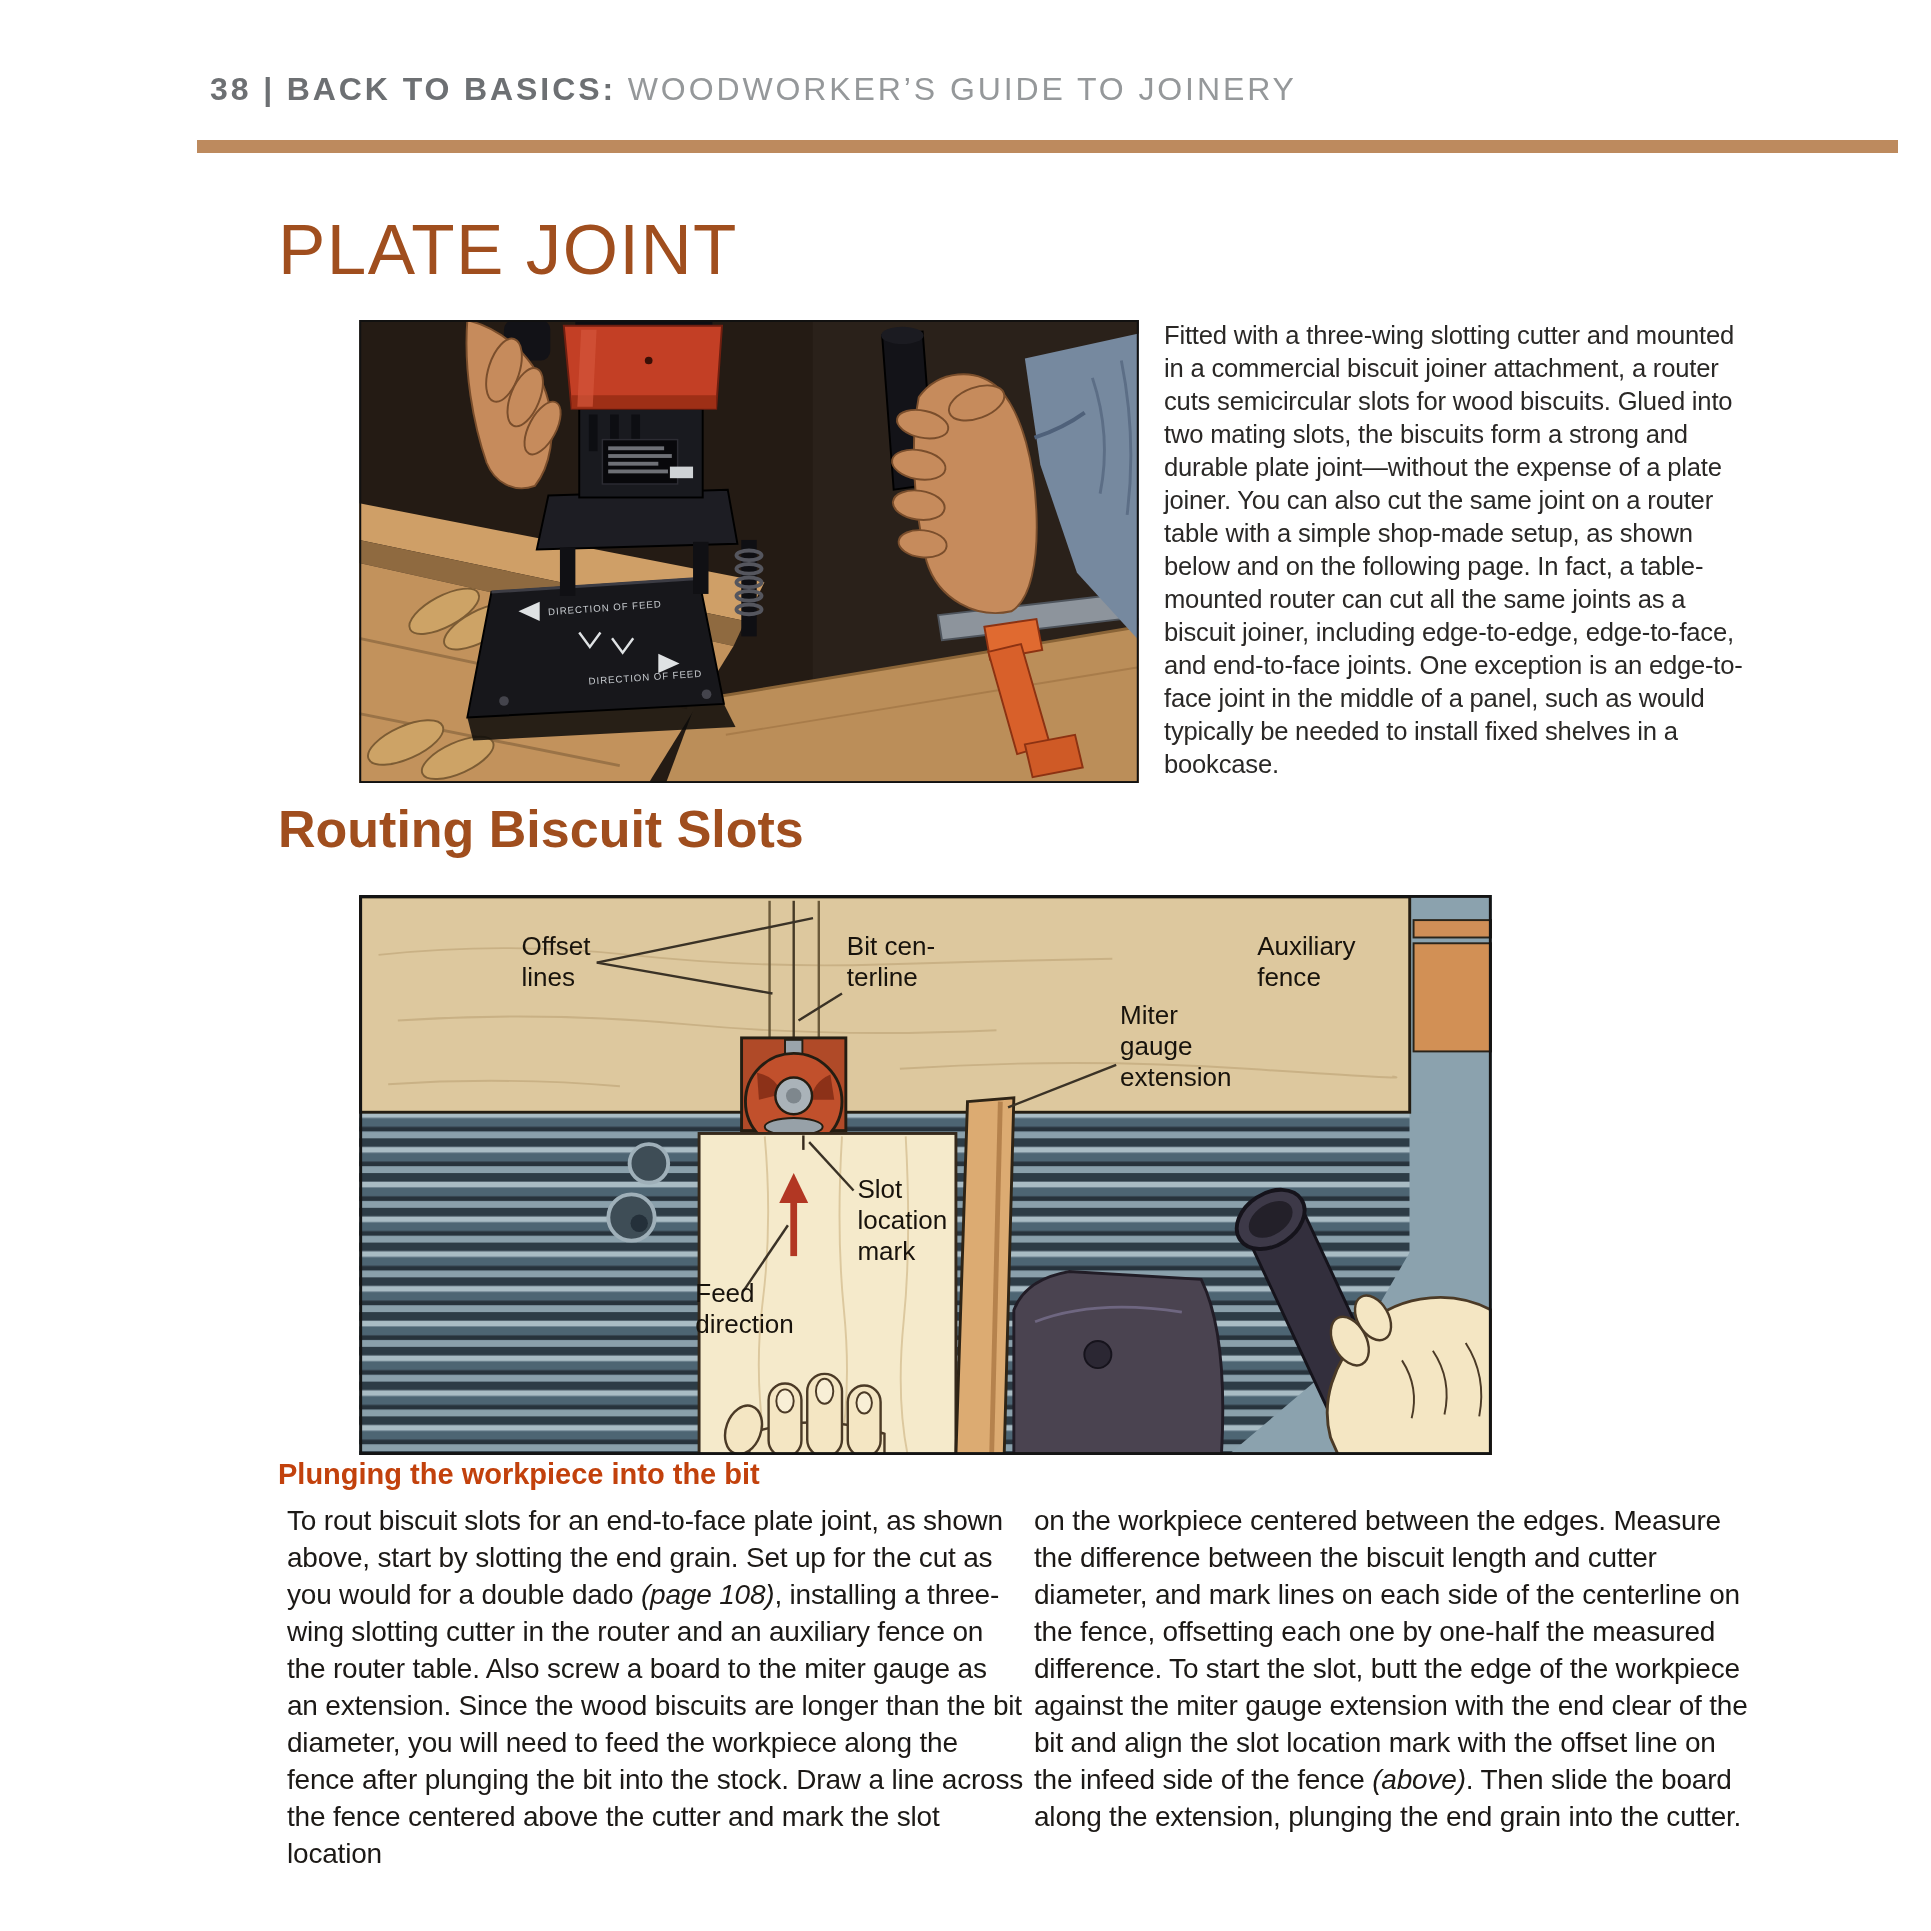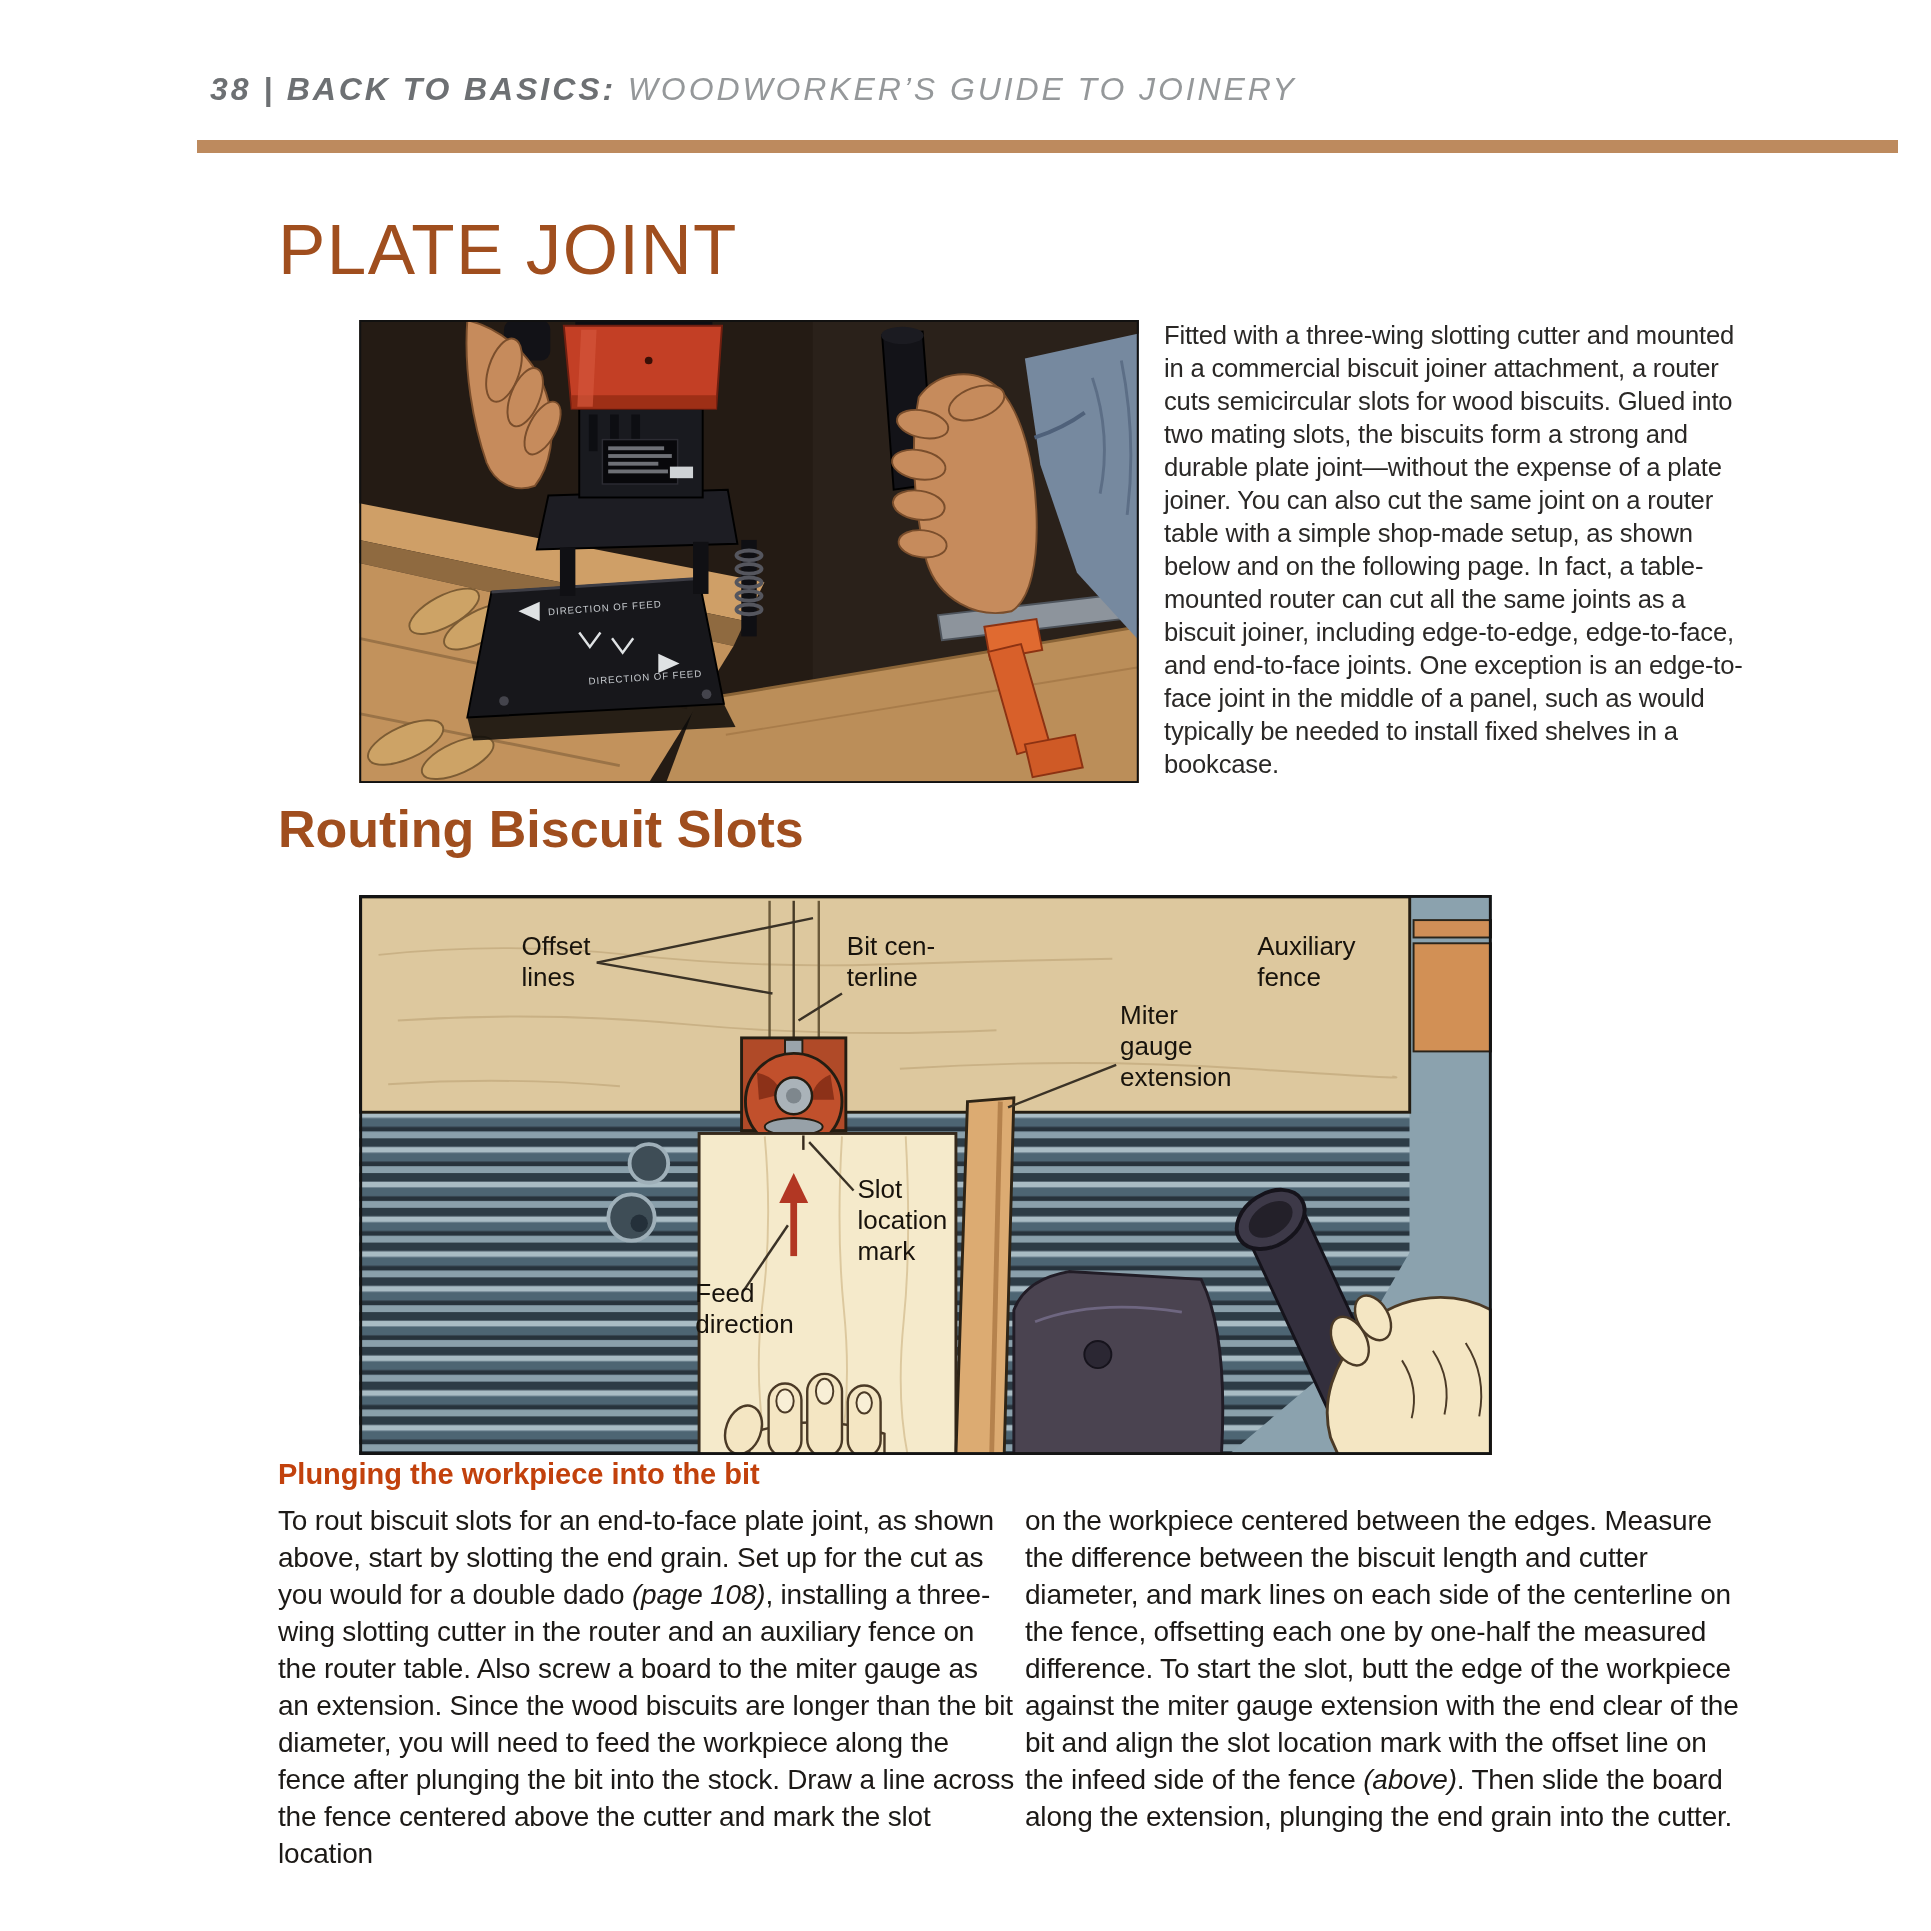--- a/index.html
+++ b/index.html
@@ -2,31 +2,31 @@
 <html><head>
 <meta charset="utf-8">
 <style>
   html,body{margin:0;padding:0;}
   body{
     width:1931px;height:1931px;position:relative;background:#ffffff;
     font-family:"Liberation Sans",sans-serif;color:#1f1c1a;
   }
   .abs{position:absolute;}
   
-  .running-head{left:210px;top:71px;font-size:32px;letter-spacing:2.9px;white-space:nowrap;font-style:italic;}
+  .running-head{left:210px;top:71px;font-size:32px;letter-spacing:2.9px;white-space:nowrap;}
   .running-head .hb{font-weight:800;color:#6d7073;}
   .running-head .hr{font-weight:500;color:#95989a;}
   .head-rule{left:197px;top:140px;width:1701px;height:12.6px;background:#bd8a5e;}
   
   .page-title{left:278px;top:209px;font-size:71px;font-weight:400;color:#a04e1e;letter-spacing:1.4px;}
   .section-heading{left:278px;top:799px;font-size:52px;font-weight:700;color:#a04e1e;}
   .caption-heading{left:278px;top:1458px;font-size:29px;font-weight:700;color:#c2410c;}
   
   .intro-text{left:1164px;top:319px;width:593px;font-size:25.6px;line-height:33px;color:#2a2826;letter-spacing:-0.2px;}
-  .col{top:1502px;font-size:28px;line-height:37px;letter-spacing:-0.2px;color:#1c1916;}
+  .col{top:1502px;font-size:28px;line-height:37px;letter-spacing:-0.2px;color:#1c1916;margin-left:9px;}
   .col-left{left:278px;width:738px;}
   .col-right{left:1025px;width:718px;}
   .col .it{font-style:italic;}
   
   .photo-frame{left:359px;top:320px;width:780px;height:463px;}
   .illus-frame{left:359px;top:895px;width:1023px;height:560px;}
   svg{display:block;}
   .lbl{font-family:"Liberation Sans",sans-serif;font-size:27px;fill:#18130c;}
 </style>
 </head>

